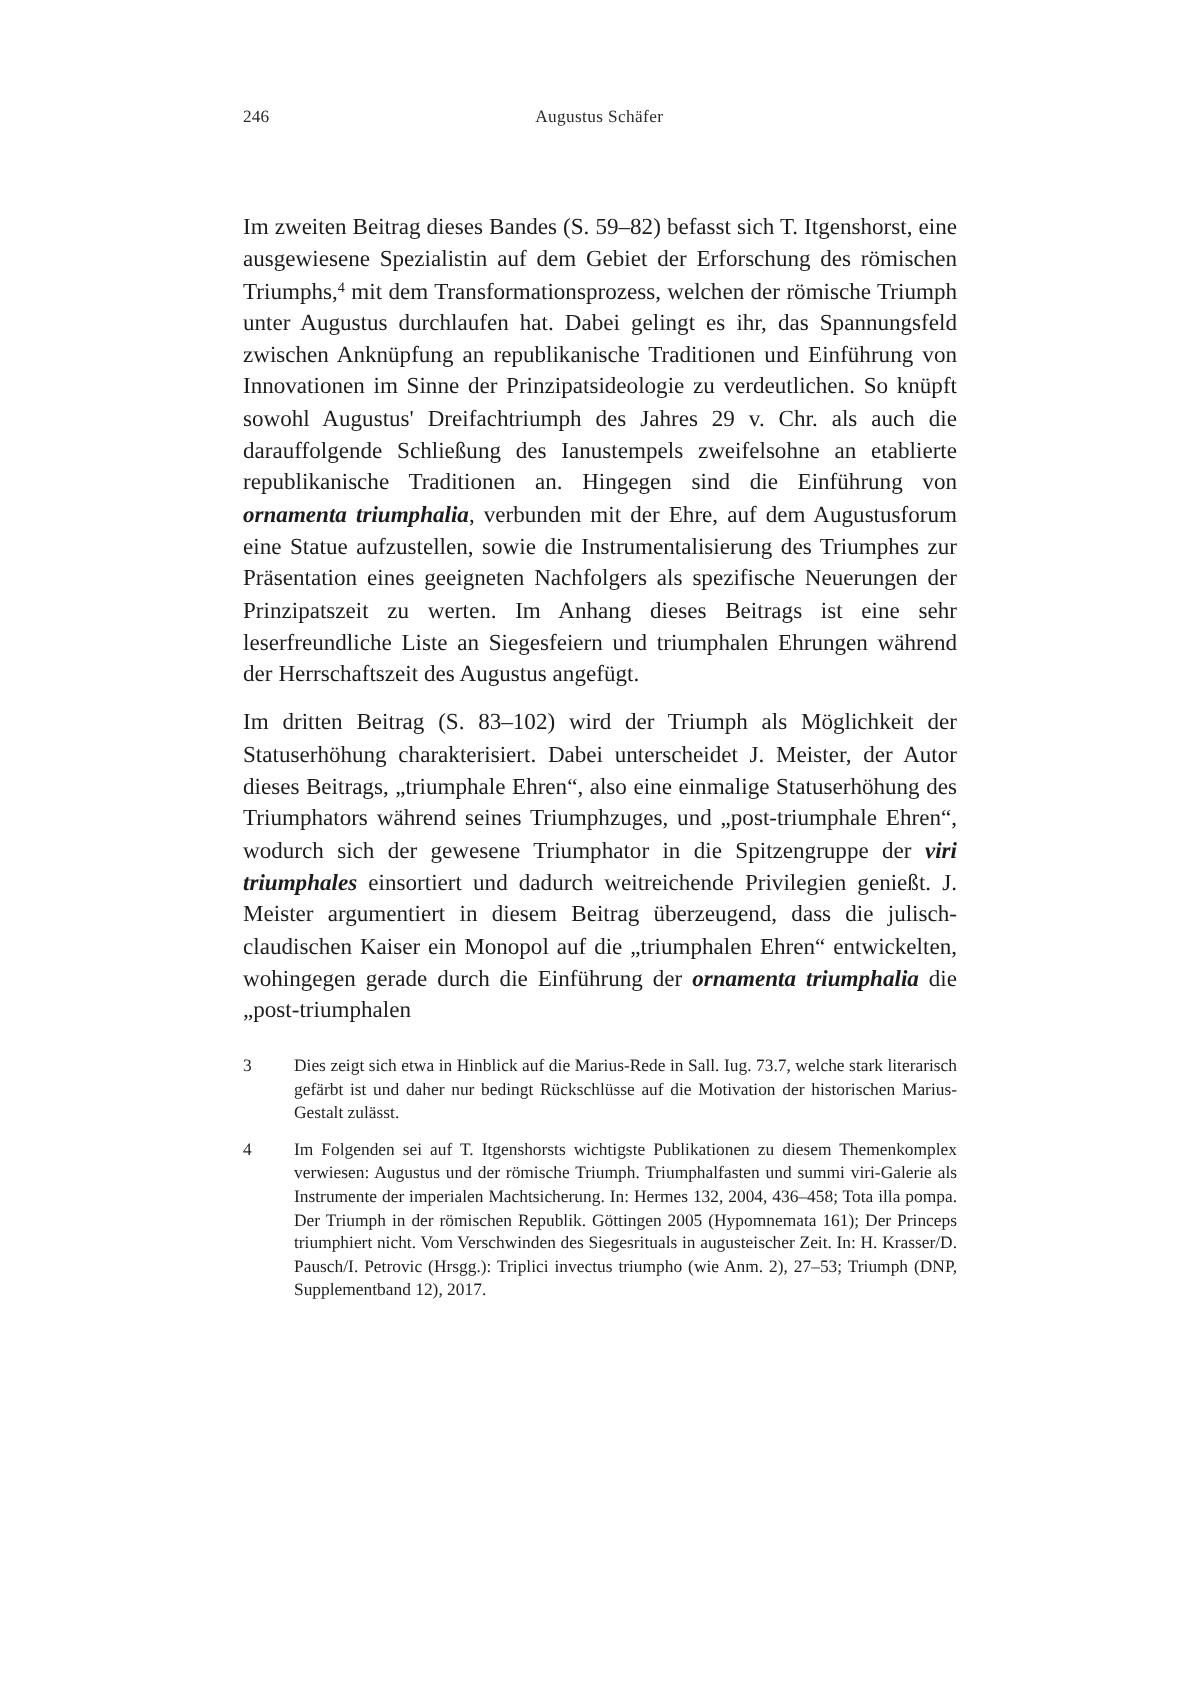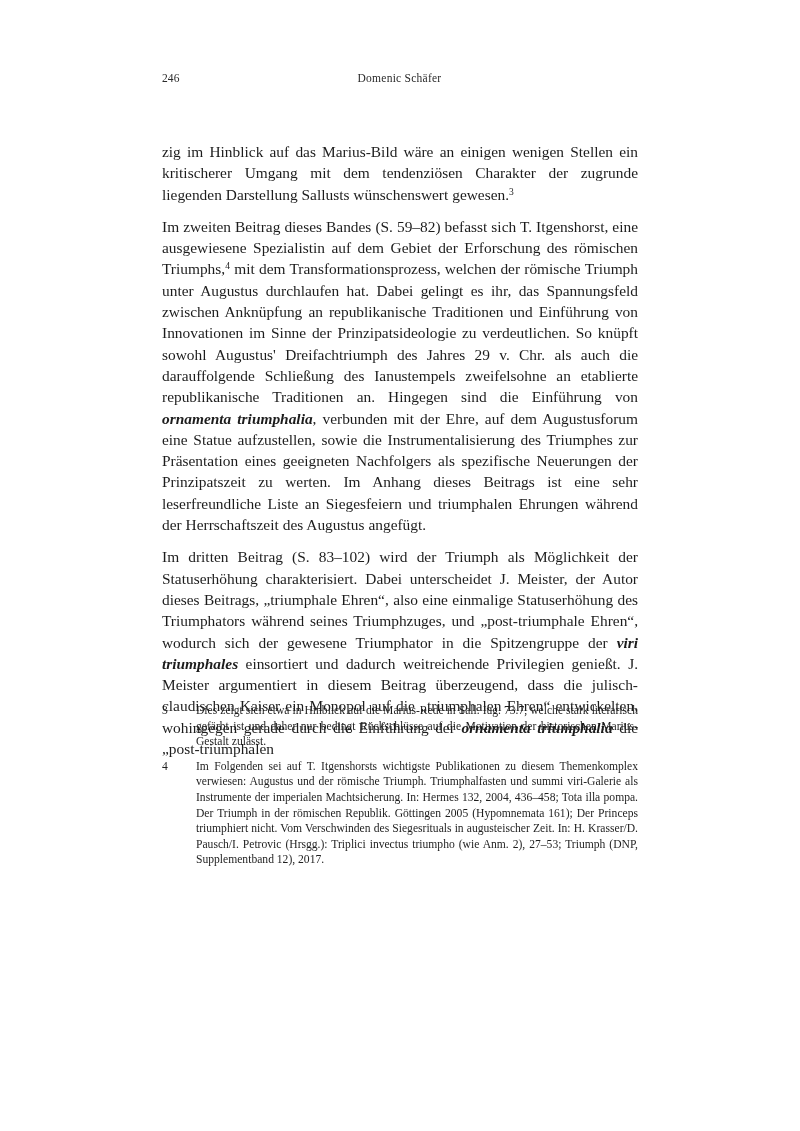--- a/index.html
+++ b/index.html
@@ -110,25 +110,24 @@
   }
   .fn-text { display: block; }
 </style>
 </head>
 <body>
 
 <div class="page">
 
   <div class="running-head">
     <span class="folio">246</span>
-    <span class="head-title">Domenic Schäfer</span>
+    <span class="head-title">Augustus Schäfer</span>
   </div>
 
   <div class="textblock" id="body-block">
-      <p class="para"><span>zig im Hinblick auf das Marius-Bild wäre an einigen wenigen Stellen ein kritischerer Umgang mit dem tendenziösen Charakter der zugrunde liegenden Darstellung Sallusts wünschenswert gewesen.</span><sup>3</sup></p>
       <p class="para"><span>Im zweiten Beitrag dieses Bandes (S. 59–82) befasst sich T. Itgenshorst, eine ausgewiesene Spezialistin auf dem Gebiet der Erforschung des römischen Triumphs,</span><sup>4</sup><span> mit dem Transformationsprozess, welchen der römische Triumph unter Augustus durchlaufen hat. Dabei gelingt es ihr, das Spannungsfeld zwischen Anknüpfung an republikanische Traditionen und Einführung von Innovationen im Sinne der Prinzipatsideologie zu verdeutlichen. So knüpft sowohl Augustus' Dreifachtriumph des Jahres 29 v. Chr. als auch die darauffolgende Schließung des Ianustempels zweifelsohne an etablierte republikanische Traditionen an. Hingegen sind die Einführung von </span><i>ornamenta triumphalia</i><span>, verbunden mit der Ehre, auf dem Augustusforum eine Statue aufzustellen, sowie die Instrumentalisierung des Triumphes zur Präsentation eines geeigneten Nachfolgers als spezifische Neuerungen der Prinzipatszeit zu werten. Im Anhang dieses Beitrags ist eine sehr leserfreundliche Liste an Siegesfeiern und triumphalen Ehrungen während der Herrschaftszeit des Augustus angefügt.</span></p>
       <p class="para"><span>Im dritten Beitrag (S. 83–102) wird der Triumph als Möglichkeit der Statuserhöhung charakterisiert. Dabei unterscheidet J. Meister, der Autor dieses Beitrags, „triumphale Ehren“, also eine einmalige Statuserhöhung des Triumphators während seines Triumphzuges, und „post-triumphale Ehren“, wodurch sich der gewesene Triumphator in die Spitzengruppe der </span><i>viri triumphales</i><span> einsortiert und dadurch weitreichende Privilegien genießt. J. Meister argumentiert in diesem Beitrag überzeugend, dass die julisch-claudischen Kaiser ein Monopol auf die „triumphalen Ehren“ entwickelten, wohingegen gerade durch die Einführung der </span><i>ornamenta triumphalia</i><span> die „post-triumphalen</span></p>
     </div>
 
   <div class="footnotes" id="footnotes-block">
       <div class="footnote">
         <span class="fn-num">3</span>
         <span class="fn-text"><span>Dies zeigt sich etwa in Hinblick auf die Marius-Rede in Sall. Iug. 73.7, welche stark literarisch gefärbt ist und daher nur bedingt Rückschlüsse auf die Motivation der historischen Marius-Gestalt zulässt.</span></span>
       </div>
       <div class="footnote">

